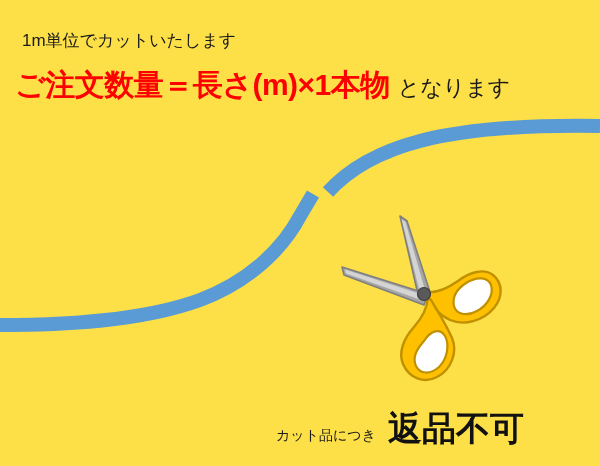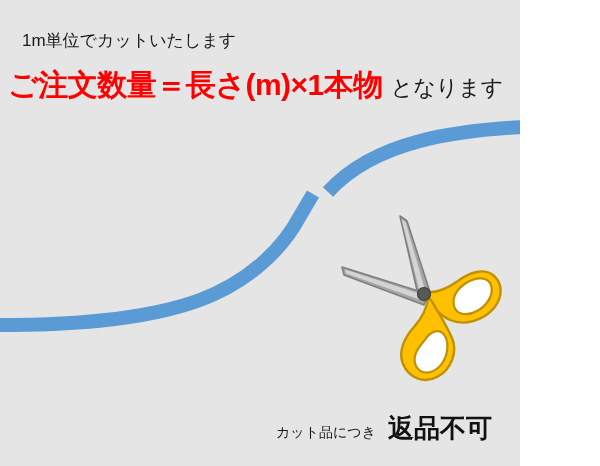--- a/index.html
+++ b/index.html
@@ -5,41 +5,41 @@
   html, body {
     margin: 0;
     padding: 0;
     background: #ffffff;
   }
   body {
     font-family: "Liberation Sans", "DejaVu Sans", sans-serif;
   }
   #canvas {
     position: relative;
-    width: 520px;
+    width: 600px;
     height: 466px;
-    background: #e5e5e5;
+    background: #fde047;
     overflow: hidden;
   }
 
   
   .headline-sub {
     position: absolute;
     left: 22px;
     top: 30px;
     font-size: 17px;
     line-height: 22px;
     color: #1a1a1a;
     white-space: nowrap;
     letter-spacing: 0px;
   }
 
   .headline-main {
     position: absolute;
-    left: 8px;
+    left: 15px;
     top: 66px;
     white-space: nowrap;
     line-height: 38px;
   }
   .headline-main .hl-red {
     font-size: 30px;
     font-weight: bold;
     color: #ff0000;
     letter-spacing: -0.5px;
     vertical-align: baseline;
@@ -58,21 +58,21 @@
     top: 408px;
     white-space: nowrap;
     line-height: 40px;
   }
   .footnote .fn-small {
     font-size: 14px;
     color: #1a1a1a;
     vertical-align: baseline;
   }
   .footnote .fn-big {
-    font-size: 26px;
+    font-size: 34px;
     font-weight: bold;
     color: #111111;
     margin-left: 12px;
     vertical-align: baseline;
   }
 
   
   .art {
     position: absolute;
     left: 0;

